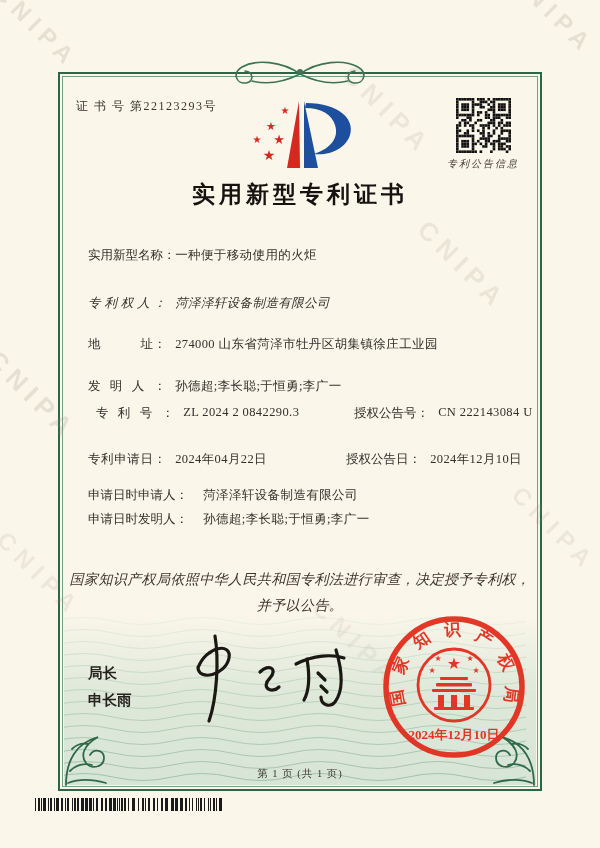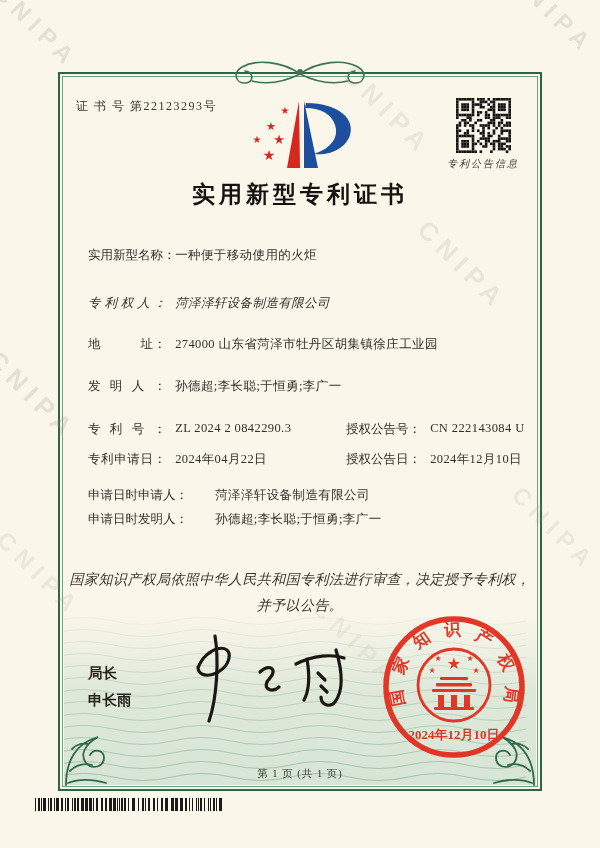--- a/index.html
+++ b/index.html
@@ -30,21 +30,21 @@
   .qr-wrap{position:absolute;left:437px;top:98px;width:92px;z-index:2;text-align:center;}
   .qr{display:inline-block;}
   .qr-caption{font-size:10px;font-style:italic;color:#46403a;letter-spacing:2px;}
   .title{position:absolute;left:0;right:0;top:179px;z-index:2;text-align:center;
          font-size:23px;font-weight:bold;letter-spacing:4px;color:#15120f;}
 
   
   .fields{position:absolute;left:88px;top:245px;width:430px;z-index:2;font-size:12.5px;color:#33302b;}
   .frow{position:absolute;left:0;white-space:nowrap;}
   .flabel{display:inline-block;width:78px;text-align:justify;text-align-last:justify;vertical-align:top;}
-  .flabel.auto{width:auto;text-align-last:auto;margin-right:18px;}
+  .flabel.auto{width:auto;text-align-last:auto;margin-right:6px;}
   .fvalue{display:inline-block;margin-left:6px;letter-spacing:0.4px;}
   .col2{position:absolute;left:258px;top:0;white-space:nowrap;}
   .col2 .flabel{width:auto;text-align-last:auto;}
 
   
   .statement{position:absolute;left:66px;top:567px;width:468px;z-index:2;
              font-size:14px;font-style:italic;color:#3b352d;line-height:26px;}
   .statement div{text-align:center;letter-spacing:0.4px;}
 
   
@@ -390,21 +390,21 @@
     <span class="fvalue">菏泽泽轩设备制造有限公司</span>
   </div>
   <div class="frow" style="top:91px;">
     <span class="flabel">地　　　址：</span>
     <span class="fvalue">274000 山东省菏泽市牡丹区胡集镇徐庄工业园</span>
   </div>
   <div class="frow" style="top:133px;">
     <span class="flabel">发明人：</span>
     <span class="fvalue">孙德超;李长聪;于恒勇;李广一</span>
   </div>
-  <div class="frow" style="top:176px;width:430px;">
+  <div class="frow" style="top:160px;width:430px;margin-left:8px;">
     <span class="flabel">专利号：</span>
     <span class="fvalue">ZL 2024 2 0842290.3</span>
     <span class="col2">
       <span class="flabel">授权公告号：</span>
       <span class="fvalue">CN 222143084 U</span>
     </span>
   </div>
   <div class="frow" style="top:206px;width:430px;">
     <span class="flabel">专利申请日：</span>
     <span class="fvalue">2024年04月22日</span>

